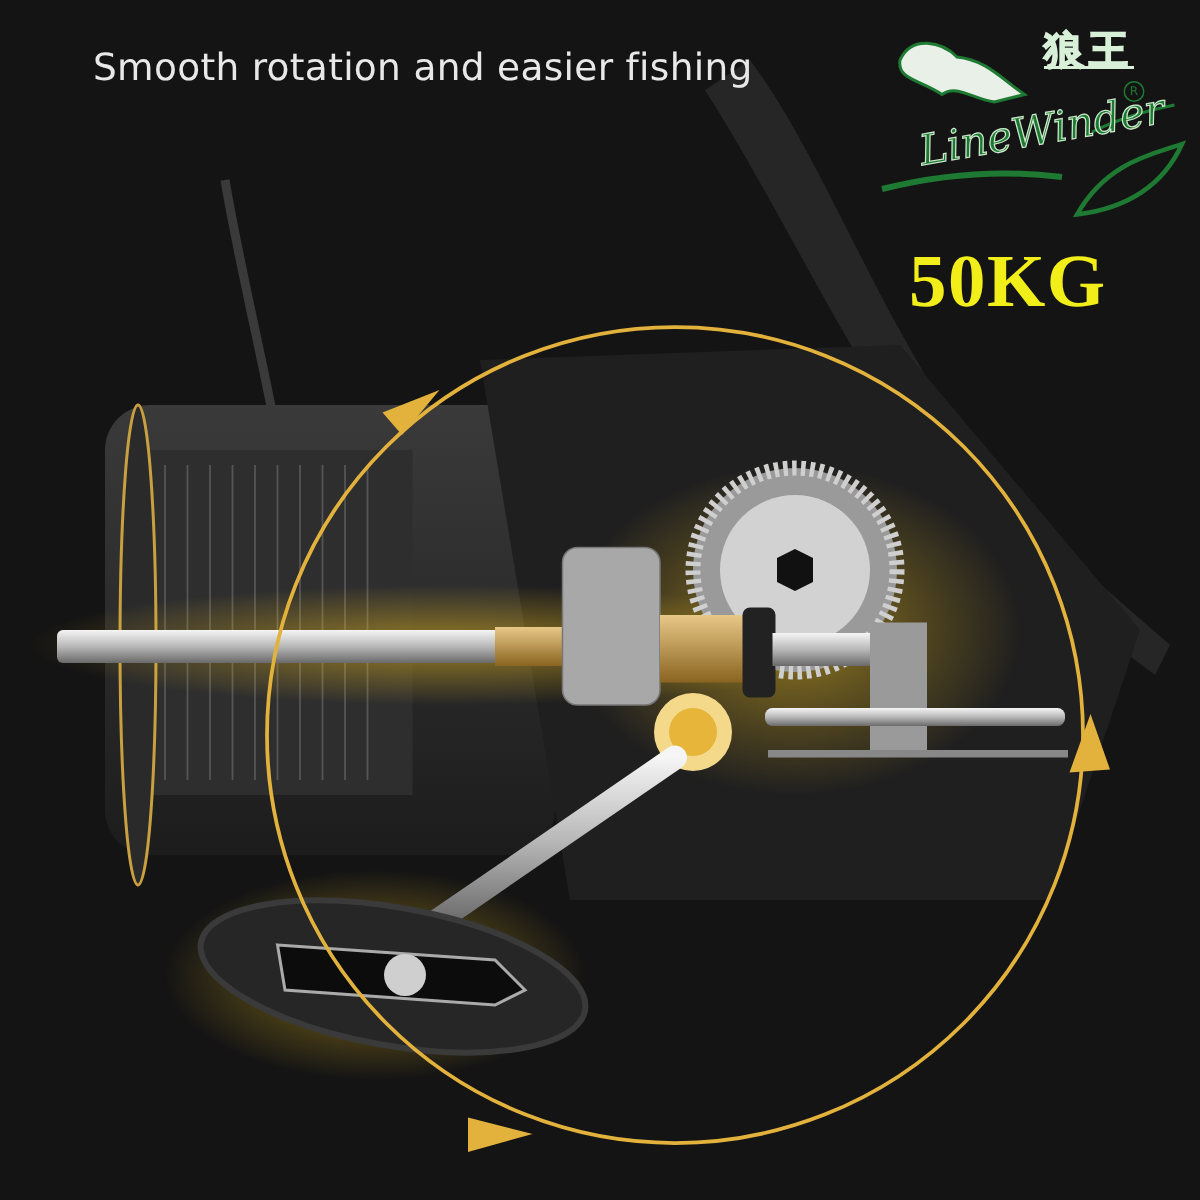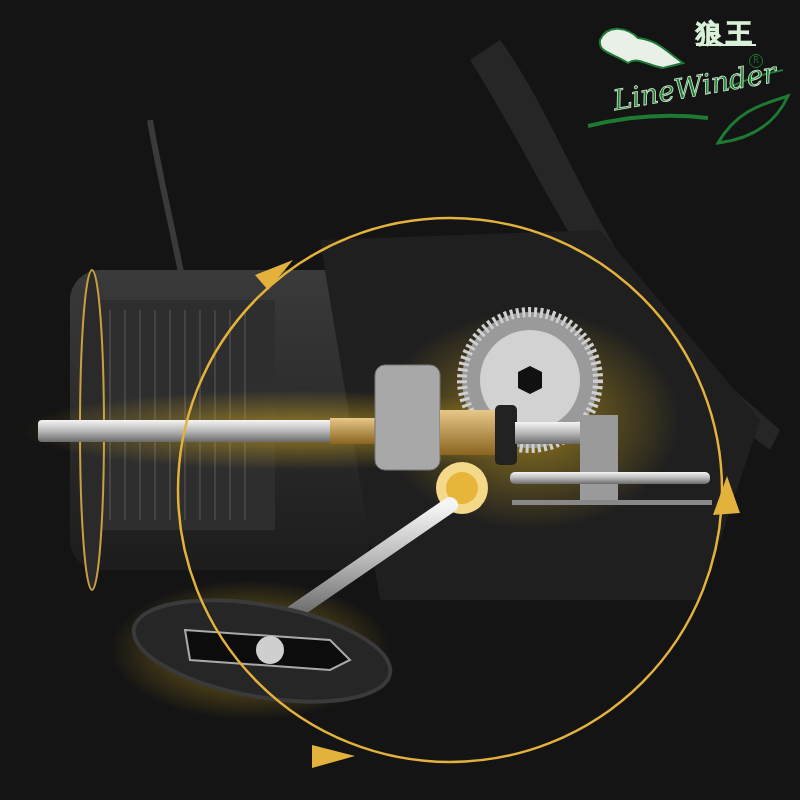--- a/index.html
+++ b/index.html
@@ -116,26 +116,28 @@
     <ellipse cx="262" cy="651" rx="130" ry="46" fill="#262626" stroke="#3a3a3a" stroke-width="4" transform="rotate(10 262 651)"></ellipse>
     <path d="M185 630 L 330 640 L 350 660 L 330 670 L 190 660 Z" fill="#0c0c0c" stroke="#aaa" stroke-width="2"></path>
     <circle cx="270" cy="650" r="14" fill="#cfcfcf"></circle>
 
     <circle cx="450" cy="490" r="272" fill="none" stroke="#e3b23c" stroke-width="2.5"></circle>
     <polygon points="255,275 293,260 268,290" fill="#e3b23c"></polygon>
     <polygon points="727,476 740,513 713,515" fill="#e3b23c"></polygon>
     <polygon points="312,745 355,756 312,768" fill="#e3b23c"></polygon>
   </svg>
 
+  <div class="headline">Smooth rotation and easier fishing</div>
 
   <div class="logo">
     <svg width="232" height="140" viewBox="0 0 232 140" style="position:absolute;left:0;top:0">
       <path d="M32 32 C 40 15, 60 20, 70 30 C 90 32, 100 45, 115 55 L 95 60 C 80 58, 70 48, 60 55 C 45 45, 30 45, 32 32 Z" fill="#e8f0e8" stroke="#1e7a32" stroke-width="2"></path>
       <path d="M20 118 C 60 108, 100 105, 140 110" stroke="#1e7a32" stroke-width="4" fill="none"></path>
       <path d="M150 135 C 170 100, 200 95, 220 88 C 210 110, 190 130, 150 135 Z" fill="none" stroke="#1e7a32" stroke-width="3"></path>
       <path d="M160 80 C 180 70, 200 65, 215 62" stroke="#1e7a32" stroke-width="2" fill="none"></path>
     </svg>
     <div class="logo-cn">狼王</div>
     <div class="logo-reg">R</div>
     <div class="logo-en">LineWinder</div>
   </div>
 
+  <div class="badge">50KG</div>
 </div>
 
 </body></html>

